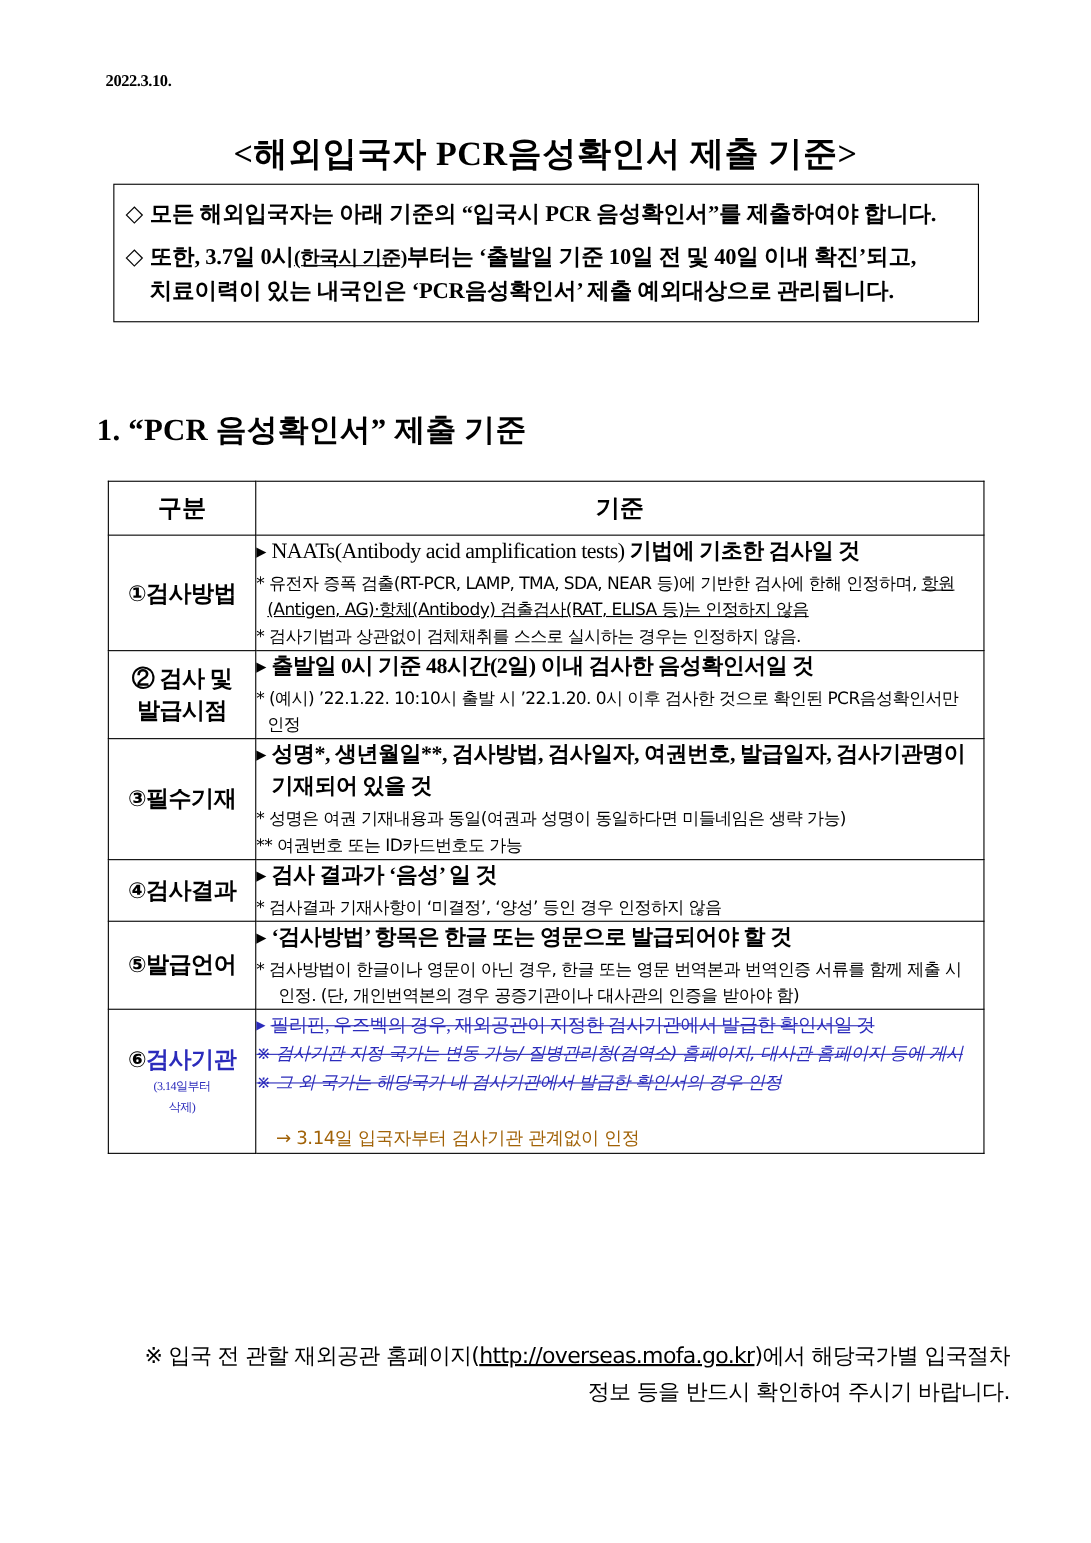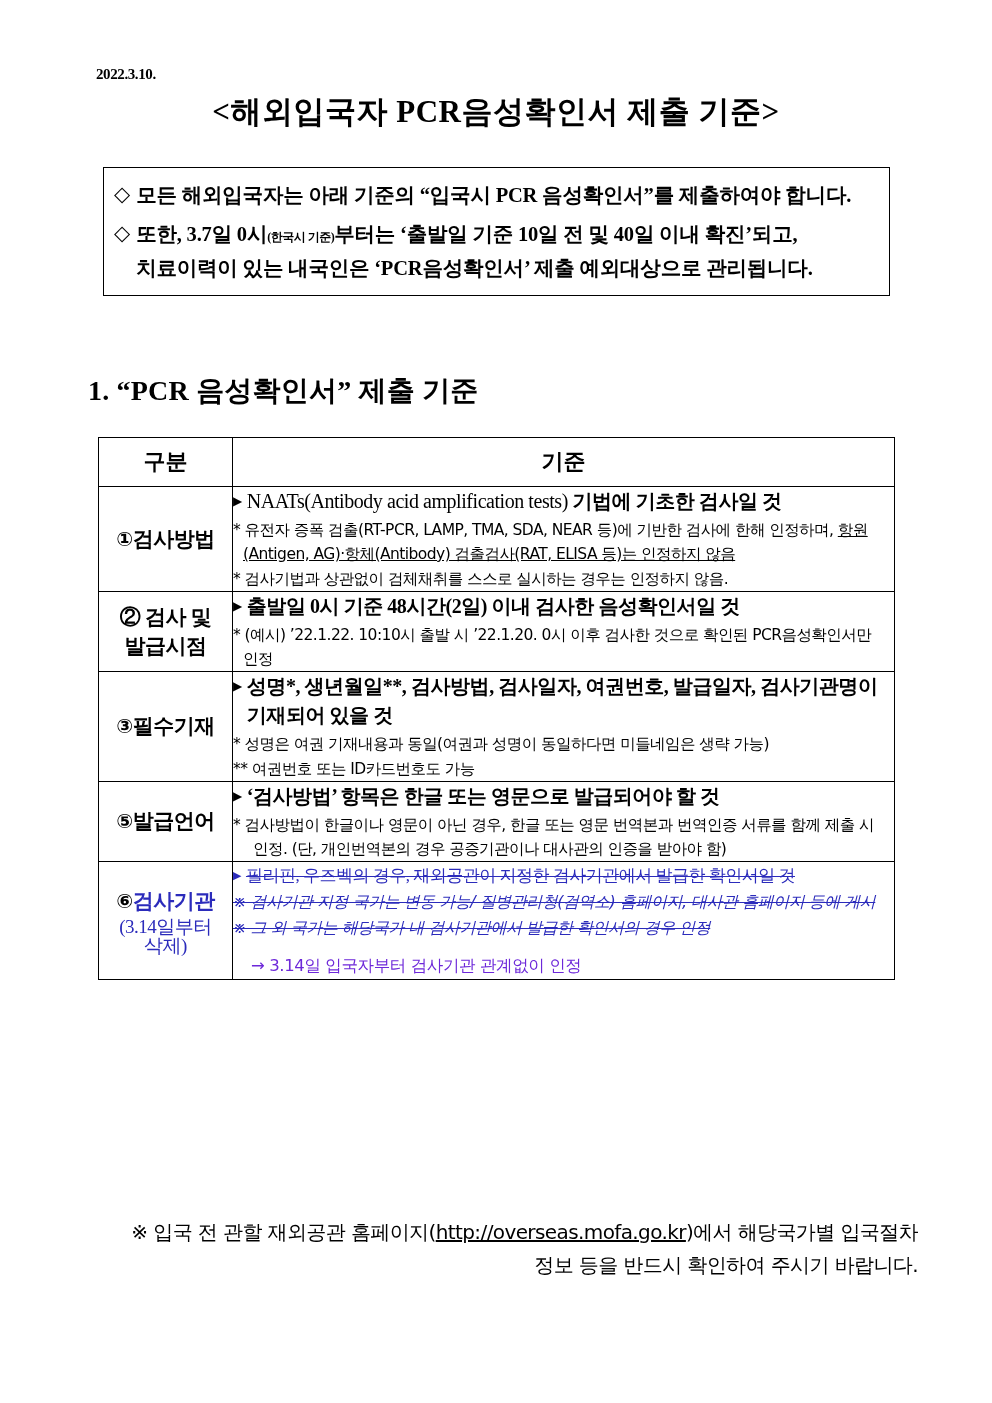--- a/index.html
+++ b/index.html
@@ -31,21 +31,21 @@
     font-size: 15px;
     font-weight: 700;
     letter-spacing: -0.4px;
     font-family: "Liberation Serif", serif;
   }
 
   
   .doc-title {
     position: absolute;
     left: 0;
-    top: 91px;
+    top: 119px;
     width: 992px;
     text-align: center;
     font-size: 31px;
     font-weight: 700;
     letter-spacing: 0.5px;
     font-family: "Liberation Serif", "DejaVu Serif", serif;
   }
 
   
   .notice-box {
@@ -72,22 +72,23 @@
   }
   .notice-text {
     flex: 1 1 auto;
     font-size: 20.5px;
     line-height: 31px;
     font-weight: 700;
     letter-spacing: -0.2px;
     word-break: keep-all;
   }
   .small-paren {
-    font-size: 12px;
-    letter-spacing: -0.5px;
+    font-size: 18px;
+    letter-spacing: -0.5px;
+    text-decoration: underline;
   }
 
   
   .section-heading {
     position: absolute;
     left: 88px;
     top: 372px;
     font-size: 28px;
     font-weight: 700;
     letter-spacing: 0.2px;
@@ -123,21 +124,21 @@
     letter-spacing: -0.5px;
     line-height: 29px;
     padding: 4px 2px;
   }
   .label-cell .num-circle {
     font-family: "DejaVu Sans", sans-serif;
     font-size: 20px;
   }
   .label-sub {
     display: block;
-    font-size: 19px;
+    font-size: 11px;
     font-weight: 400;
     line-height: 19px;
     letter-spacing: -0.5px;
     margin-top: 1px;
   }
   .content-cell {
     padding: 8px 8px 9px 10px;
     text-align: left;
     vertical-align: top;
   }
@@ -201,27 +202,27 @@
   .deleted-note {
     color: #2b2bbb;
     font-size: 16px;
     line-height: 26px;
     letter-spacing: -0.5px;
     font-family: "DejaVu Sans", "Liberation Sans", sans-serif;
     word-break: keep-all;
     font-style: italic;
   }
   .result-note {
-    color: #6d28d9;
+    color: #a16207;
     font-size: 16.5px;
     line-height: 26px;
     letter-spacing: -0.4px;
     font-family: "DejaVu Sans", "Liberation Sans", sans-serif;
     padding-left: 18px;
-    margin-top: 12px;
+    margin-top: 25px;
   }
 
   
   .footer-note {
     position: absolute;
     left: 88px;
     top: 1216px;
     width: 830px;
     font-size: 20px;
     line-height: 33px;
@@ -304,20 +305,30 @@
         <td class="content-cell">
           <div class="bullet-line">
             <span class="bullet-arrow">▶</span>
             <span class="bullet-body">성명*, 생년월일**, 검사방법, 검사일자, 여권번호, 발급일자, 검사기관명이 기재되어 있을 것</span>
           </div>
           <div class="note-line indent2">* 성명은 여권 기재내용과 동일(여권과 성명이 동일하다면 미들네임은 생략 가능)</div>
           <div class="note-line indent2">** 여권번호 또는 ID카드번호도 가능</div>
         </td>
       </tr>
 
+      <tr>
+        <td class="label-cell"><span class="num-circle">④</span><span>검사결과</span></td>
+        <td class="content-cell">
+          <div class="bullet-line">
+            <span class="bullet-arrow">▶</span>
+            <span class="bullet-body">검사 결과가 ‘음성’ 일 것</span>
+          </div>
+          <div class="note-line indent2">* 검사결과 기재사항이 ‘미결정’, ‘양성’ 등인 경우 인정하지 않음</div>
+        </td>
+      </tr>
 
       <tr>
         <td class="label-cell"><span class="num-circle">⑤</span><span>발급언어</span></td>
         <td class="content-cell">
           <div class="bullet-line">
             <span class="bullet-arrow">▶</span>
             <span class="bullet-body">‘검사방법’ 항목은 한글 또는 영문으로 발급되어야 할 것</span>
           </div>
           <div class="note-line indent2">* 검사방법이 한글이나 영문이 아닌 경우, 한글 또는 영문 번역본과 번역인증 서류를 함께 제출 시 인정. (단, 개인번역본의 경우 공증기관이나 대사관의 인증을 받아야 함)</div>
         </td>

